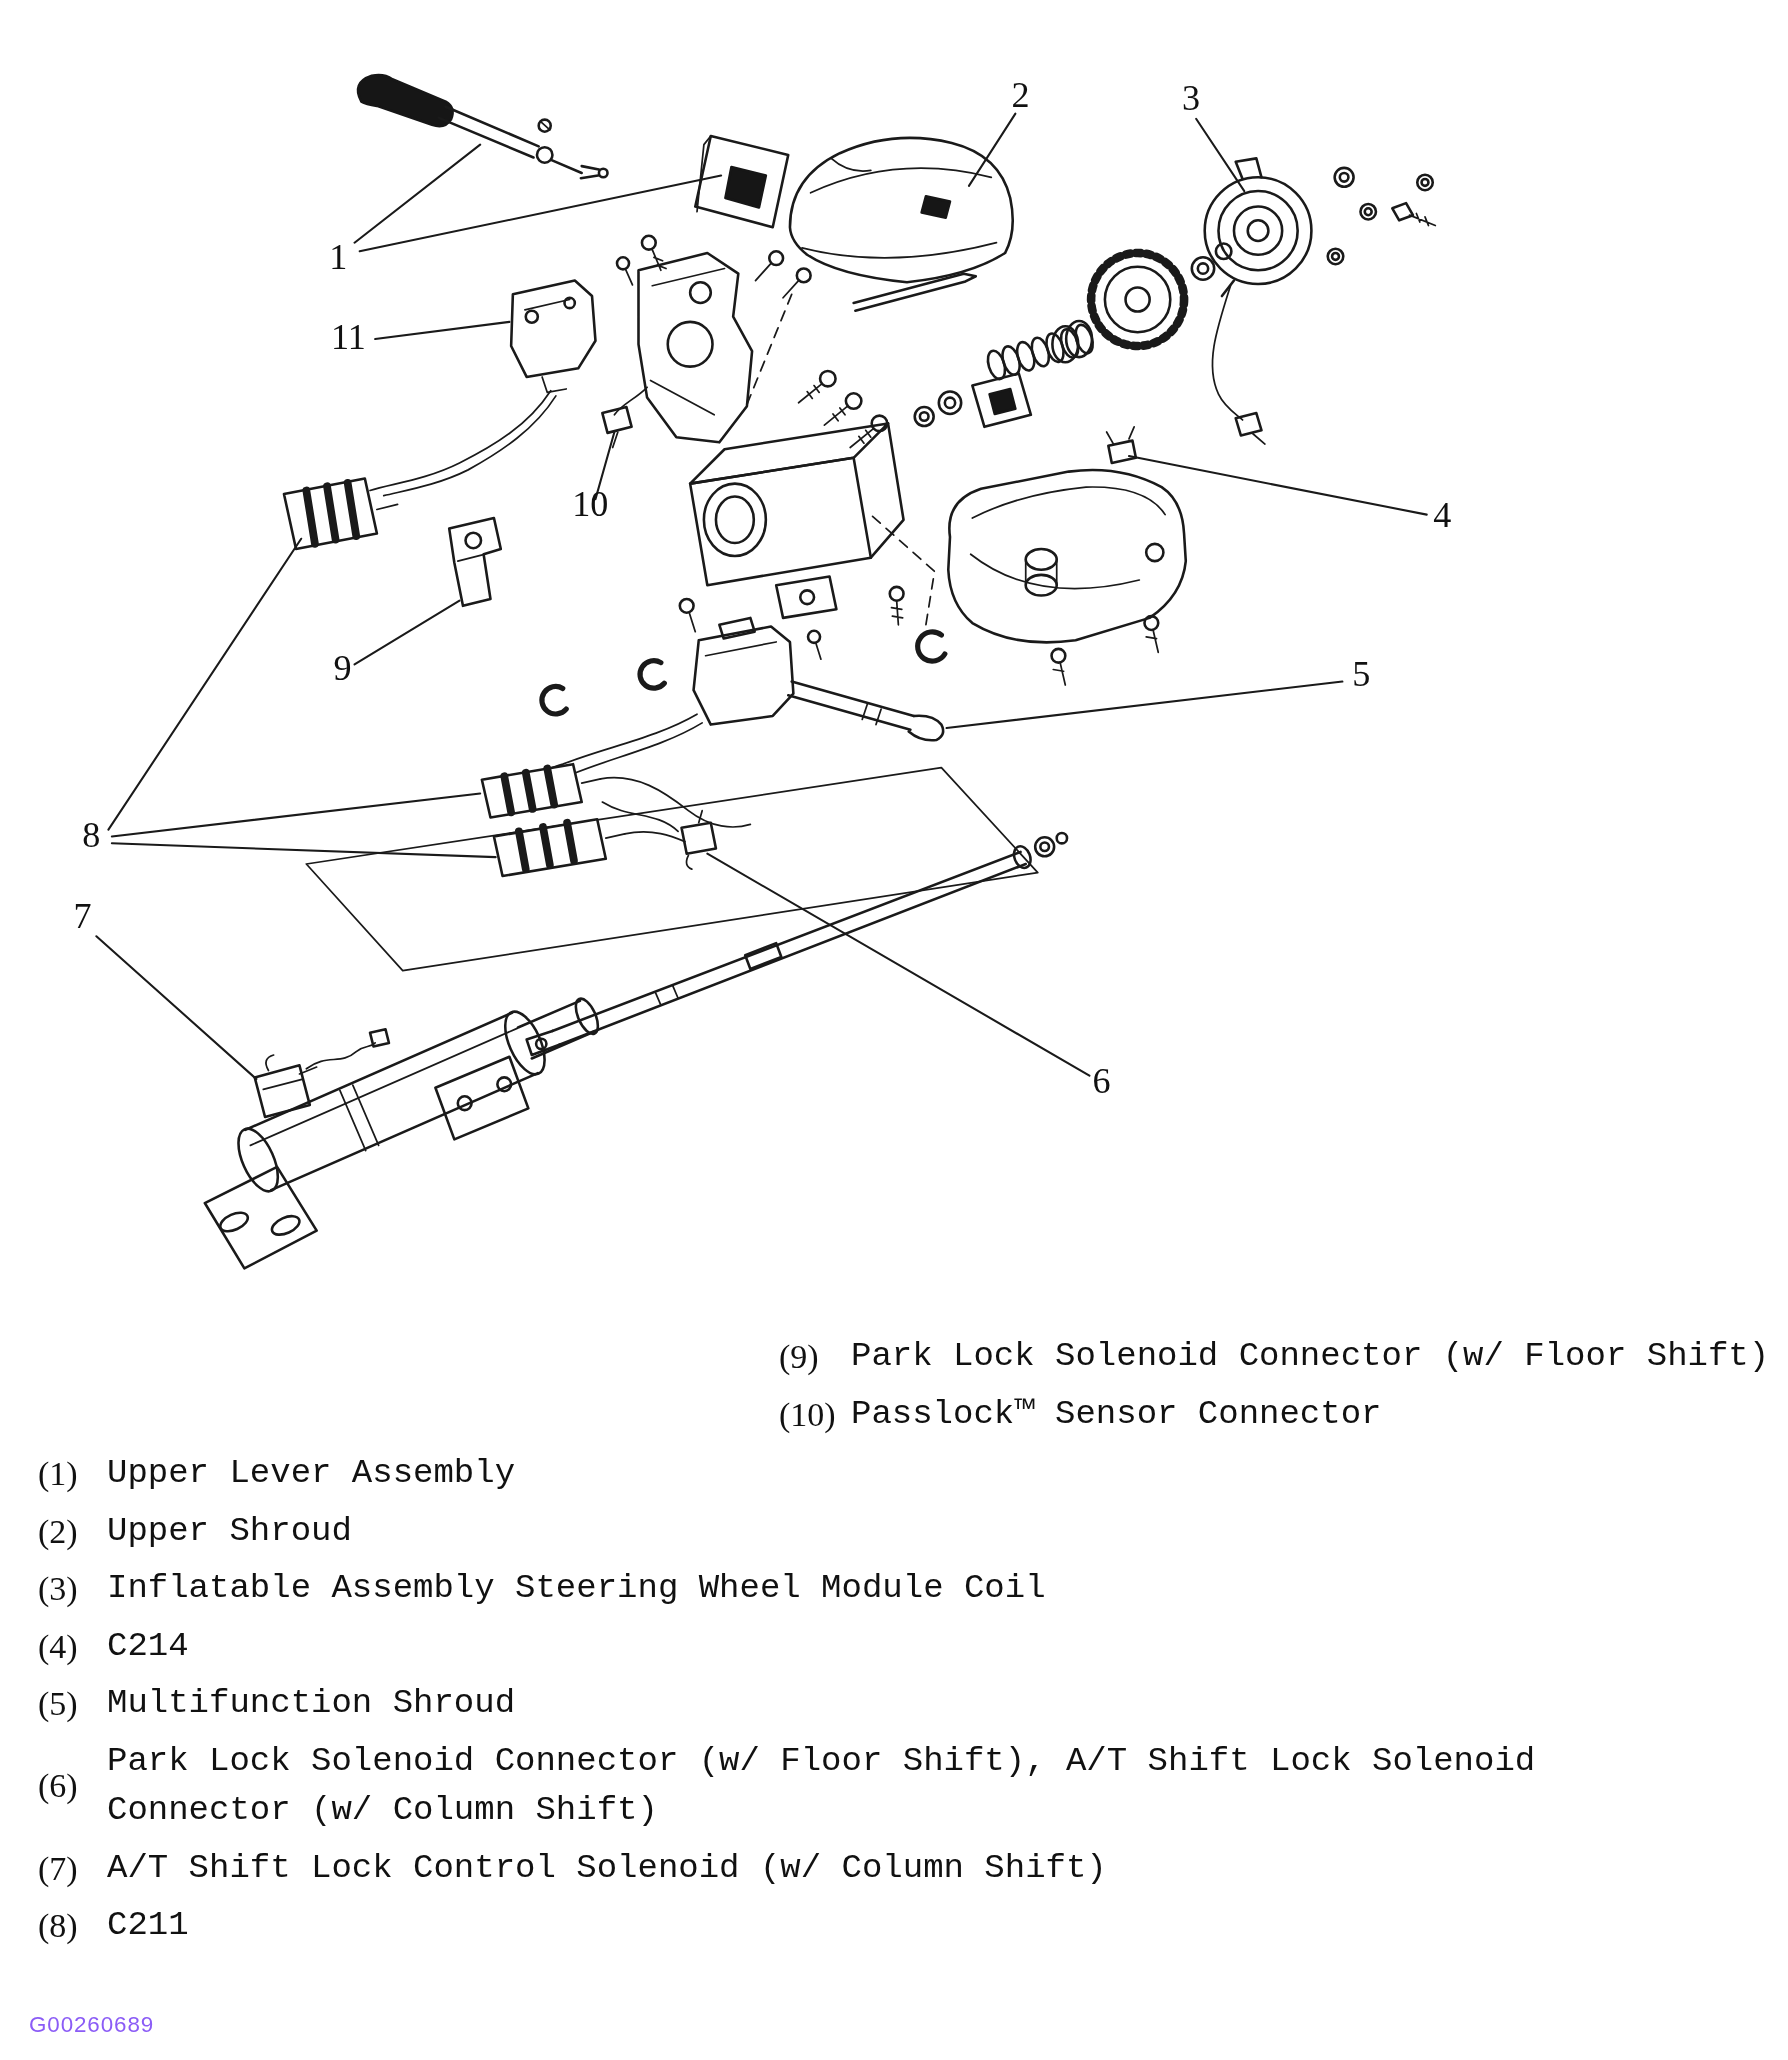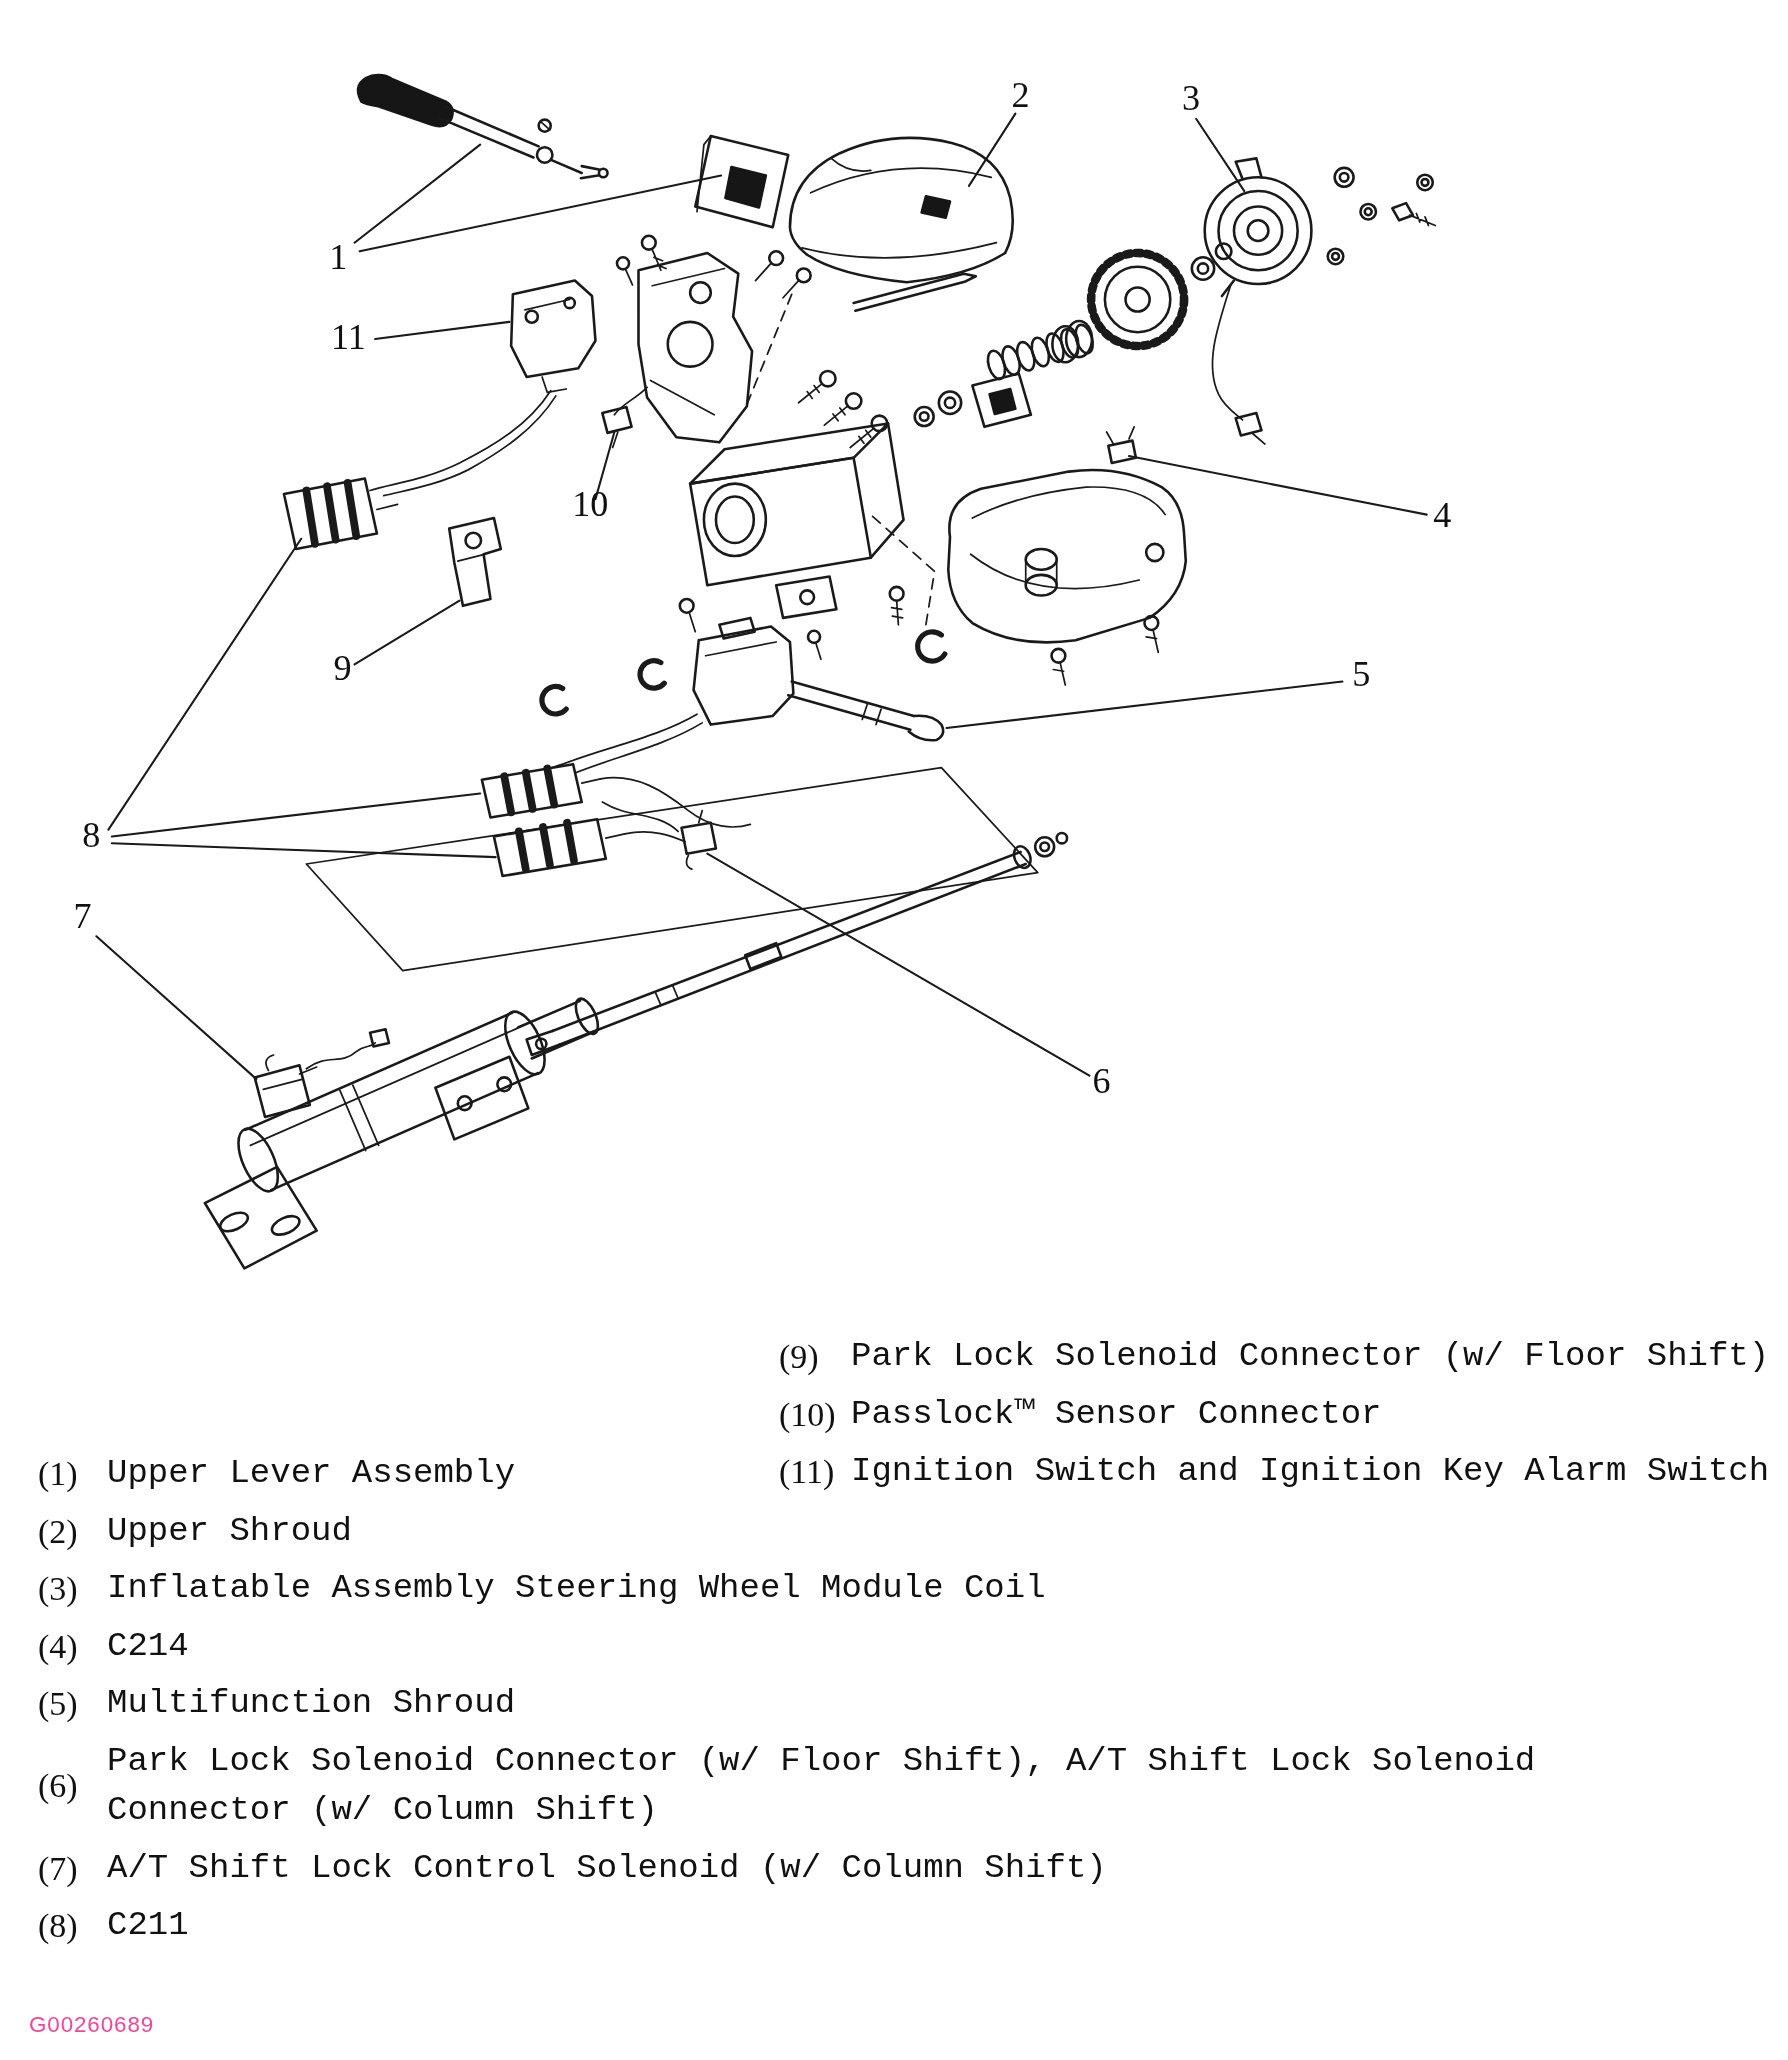--- a/index.html
+++ b/index.html
@@ -38,21 +38,21 @@
   .legend-left  { left:38px;  top:1449px; width:1673px; }
   .legend-row { display:flex; align-items:flex-start; margin-bottom:8.6px; }
   .legend-row.center { align-items:center; }
   .legend-row .num { flex:0 0 72px; }
   .legend-left .legend-row .num { flex:0 0 69px; }
   .legend-row .lbl { flex:1 1 auto; max-width:1605px;font-family:Liberation Mono, monospace; }
 
   .figure-code {
     position:absolute; left:29px; top:2012px;
     font-family:"Liberation Sans", sans-serif;
-    font-size:22.4px; color:#ec4899; letter-spacing:0.9px;
+    font-size:22.4px; color:#8b5cf6; letter-spacing:0.9px;
   }
 </style>
 </head>
 <body>
 
 <div class="page">
 
   <svg class="diagram-svg" width="1789" height="2061" viewBox="0 0 2079 2395">
 
     <g>
@@ -349,24 +349,20 @@
 
   <div class="legend legend-right">
     <div class="legend-row">
       <span class="num">(9)</span>
       <span class="lbl">Park Lock Solenoid Connector (w/ Floor Shift)</span>
     </div>
     <div class="legend-row">
       <span class="num">(10)</span>
       <span class="lbl">Passlock™ Sensor Connector</span>
     </div>
-    <div class="legend-row">
-      <span class="num">(11)</span>
-      <span class="lbl">Ignition Switch and Ignition Key Alarm Switch</span>
-    </div>
   </div>
 
   <div class="legend legend-left">
     <div class="legend-row">
       <span class="num">(1)</span>
       <span class="lbl">Upper Lever Assembly</span>
     </div>
     <div class="legend-row">
       <span class="num">(2)</span>
       <span class="lbl">Upper Shroud</span>

